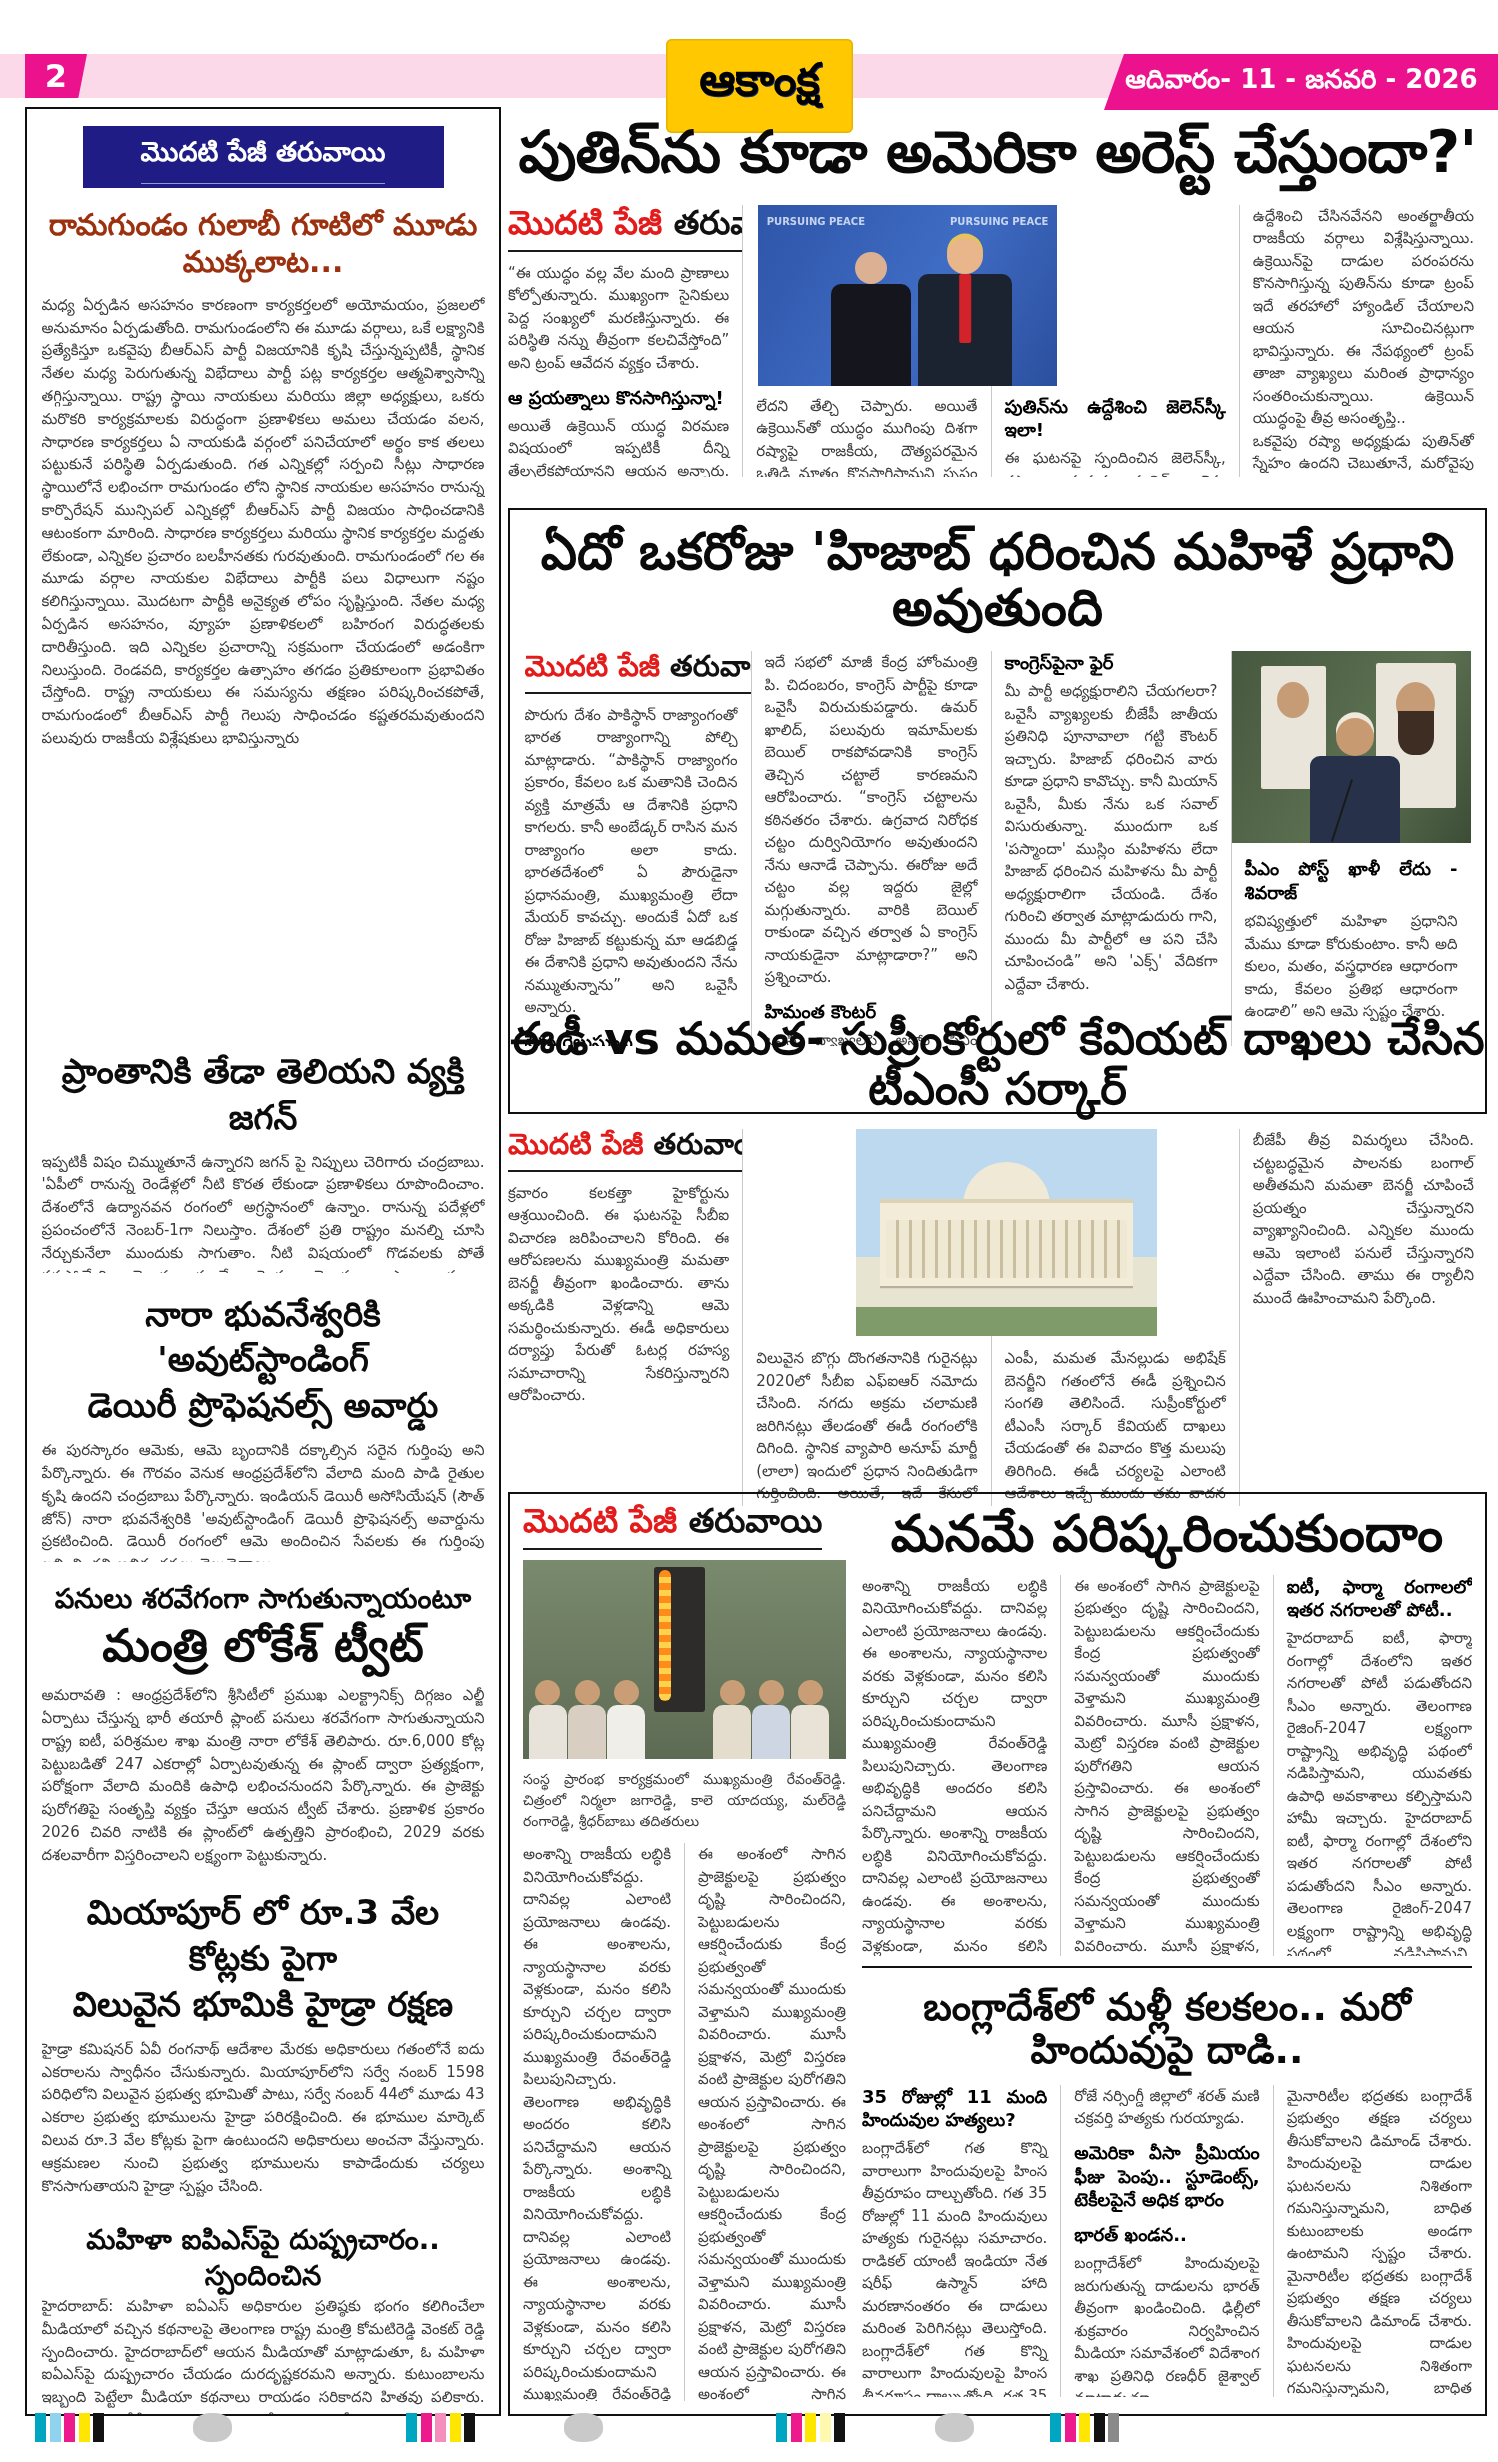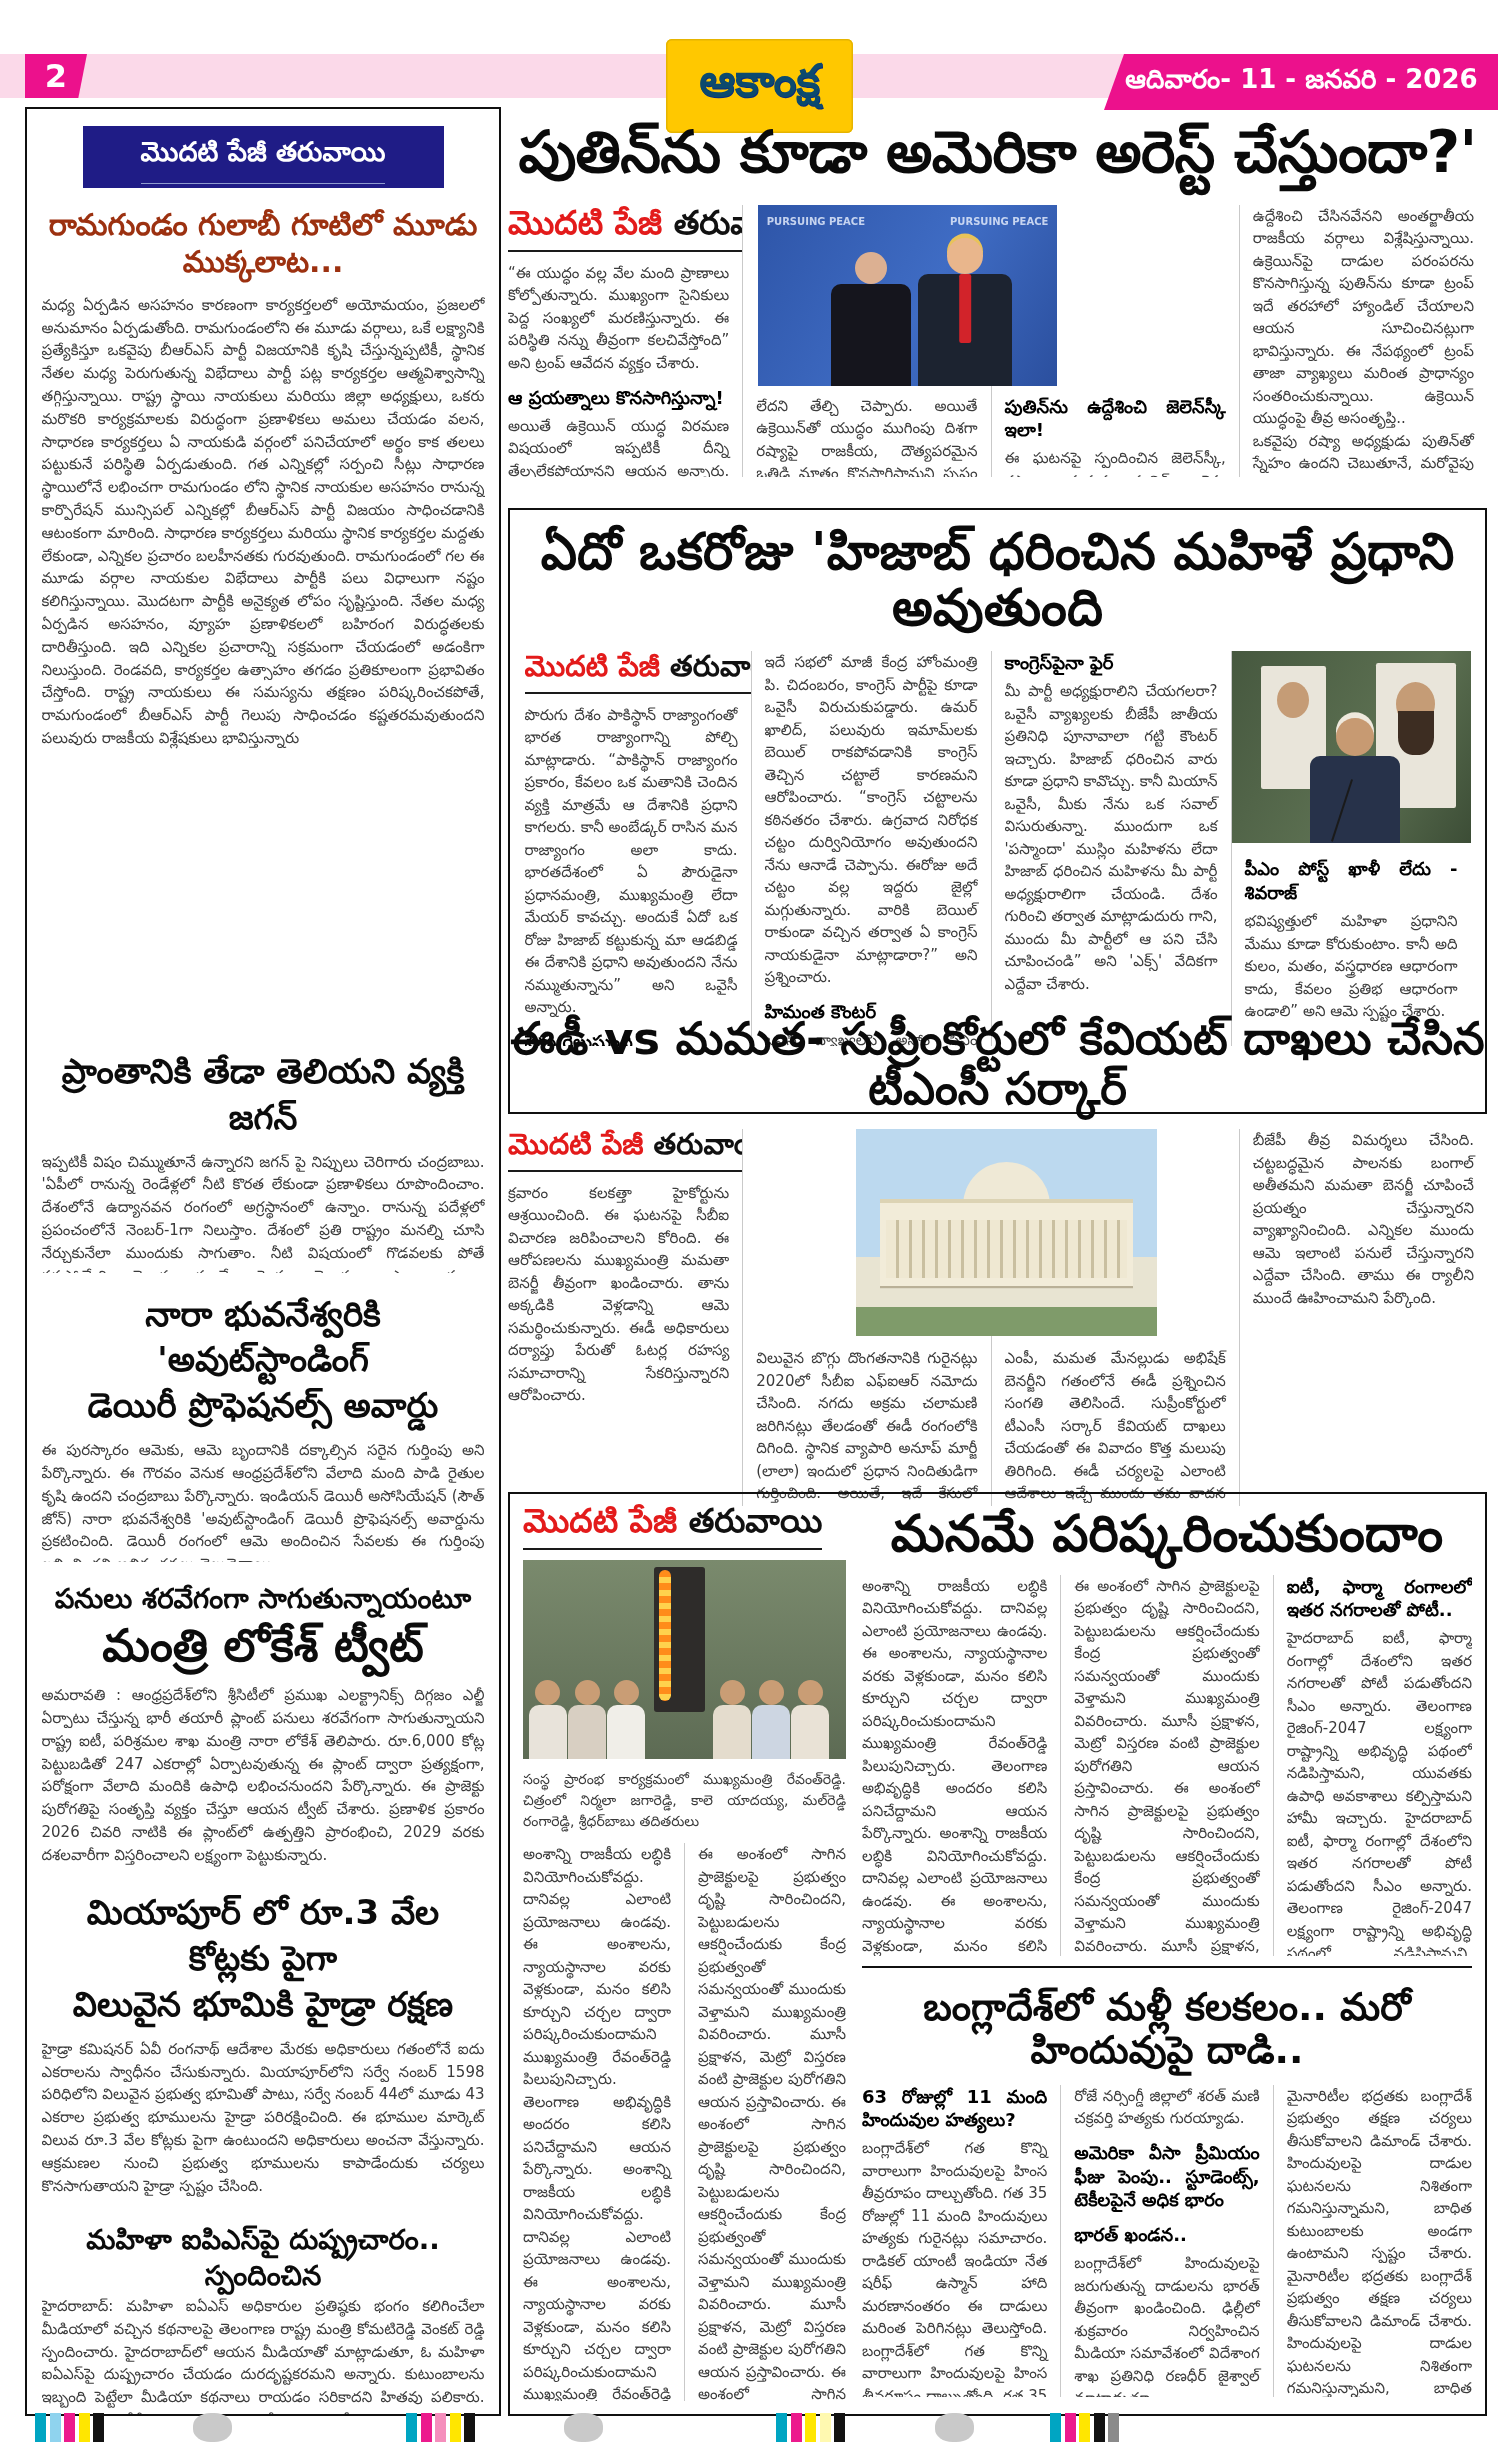--- a/index.html
+++ b/index.html
@@ -9,21 +9,21 @@
   
   .hdr-strip{position:absolute;left:0;top:54px;width:1499px;height:44px;background:#fbd9e9;}
   .pagenum-box{position:absolute;left:25px;top:54px;width:62px;height:44px;background:#ec118c;
     color:#fff;font-size:32px;font-weight:bold;display:flex;align-items:center;justify-content:center;
     clip-path:polygon(0 0,100% 0,86% 100%,0 100%);}
   .date-box{position:absolute;left:1104px;top:54px;width:395px;height:56px;background:#ec118c;
     color:#fff;font-size:26px;font-weight:bold;display:flex;align-items:center;justify-content:center;
     clip-path:polygon(20px 0,100% 0,100% 100%,0 100%);}
   .logo-box{position:absolute;left:666px;top:39px;width:187px;height:94px;background:#ffc800;
     border-radius:5.8px;display:flex;align-items:center;justify-content:center;box-shadow:0 0 0 1.5px #e6b400 inset;}
-  .logo-word{color:#0c4a6e;font-size:45px;font-weight:800;text-shadow:0.7px 0.7px 0 #0a2a80;}
+  .logo-word{color:#000000;font-size:45px;font-weight:800;text-shadow:0.7px 0.7px 0 #0a2a80;font-family:Liberation Mono, monospace;}
 
   
   .leftcol{position:absolute;left:25px;top:107px;width:476px;height:2309px;border:2.9px solid #101010;
     box-sizing:border-box;padding:13px 14.5px;overflow:hidden;background:#fff;}
   .navbox{background:#1f1c86;color:#fff;text-align:center;font-size:27px;font-weight:bold;
     margin:4.4px 41px 17.4px;padding:10px 5.8px 4.4px;}
   .navbox span{display:inline-block;border-bottom:1.5px solid #8f9ccf;padding-bottom:8.7px;}
   .lh-brown{color:#9c3110;font-size:30px;font-weight:bold;text-align:center;line-height:1.25;margin:7.3px 0 13px;}
   .lh-black{font-size:34px;font-weight:800;color:#0c0c0c;text-align:center;line-height:1.35;margin:19px 0 10px;}
   .kicker{font-size:27.6px;font-weight:700;color:#0c0c0c;text-align:center;line-height:1.3;margin:19px 0 1.5px;}
@@ -290,21 +290,21 @@
           <div class="col mainbody">
             <div class="subhead" style="margin-top:0;">ఐటీ, ఫార్మా రంగాలలో ఇతర నగరాలతో పోటీ..</div>
             <div>హైదరాబాద్ ఐటీ, ఫార్మా రంగాల్లో దేశంలోని ఇతర నగరాలతో పోటీ పడుతోందని సీఎం అన్నారు. తెలంగాణ రైజింగ్-2047 లక్ష్యంగా రాష్ట్రాన్ని అభివృద్ధి పథంలో నడిపిస్తామని, యువతకు ఉపాధి అవకాశాలు కల్పిస్తామని హామీ ఇచ్చారు. హైదరాబాద్ ఐటీ, ఫార్మా రంగాల్లో దేశంలోని ఇతర నగరాలతో పోటీ పడుతోందని సీఎం అన్నారు. తెలంగాణ రైజింగ్-2047 లక్ష్యంగా రాష్ట్రాన్ని అభివృద్ధి పథంలో నడిపిస్తామని, యువతకు ఉపాధి అవకాశాలు కల్పిస్తామని హామీ ఇచ్చారు.</div>
           </div>
         </div>
 
         <div style="border-top:2.2px solid #101010;margin-top:10px;padding-top:15px;">
           <div class="hl-sm" style="margin:2.9px 0 11.6px;">బంగ్లాదేశ్‌లో మళ్లీ కలకలం.. మరో హిందువుపై దాడి..</div>
           <div class="cols" style="height:312px;">
             <div class="col mainbody">
-              <div class="subhead" style="margin-top:0;">63 రోజుల్లో 11 మంది హిందువుల హత్యలు?</div>
+              <div class="subhead" style="margin-top:0;">35 రోజుల్లో 11 మంది హిందువుల హత్యలు?</div>
               <div>బంగ్లాదేశ్‌లో గత కొన్ని వారాలుగా హిందువులపై హింస తీవ్రరూపం దాల్చుతోంది. గత 35 రోజుల్లో 11 మంది హిందువులు హత్యకు గురైనట్లు సమాచారం. రాడికల్ యాంటీ ఇండియా నేత షరీఫ్ ఉస్మాన్ హాది మరణానంతరం ఈ దాడులు మరింత పెరిగినట్లు తెలుస్తోంది. బంగ్లాదేశ్‌లో గత కొన్ని వారాలుగా హిందువులపై హింస తీవ్రరూపం దాల్చుతోంది. గత 35 రోజుల్లో 11 మంది హిందువులు హత్యకు గురైనట్లు సమాచారం. రాడికల్ యాంటీ ఇండియా నేత షరీఫ్ ఉస్మాన్ హాది మరణానంతరం ఈ దాడులు మరింత పెరిగినట్లు తెలుస్తోంది.</div>
             </div>
             <div class="col mainbody">
               <div>రోజే నర్సింగ్డీ జిల్లాలో శరత్ మణి చక్రవర్తి హత్యకు గురయ్యాడు.</div>
               <div class="subhead">అమెరికా వీసా ప్రీమియం ఫీజు పెంపు.. స్టూడెంట్స్, టెకీలపైనే అధిక భారం</div>
               <div class="subhead">భారత్ ఖండన..</div>
               <div>బంగ్లాదేశ్‌లో హిందువులపై జరుగుతున్న దాడులను భారత్ తీవ్రంగా ఖండించింది. ఢిల్లీలో శుక్రవారం నిర్వహించిన మీడియా సమావేశంలో విదేశాంగ శాఖ ప్రతినిధి రణధీర్ జైశ్వాల్ మాట్లాడుతూ,</div>
             </div>
             <div class="col mainbody">మైనారిటీల భద్రతకు బంగ్లాదేశ్ ప్రభుత్వం తక్షణ చర్యలు తీసుకోవాలని డిమాండ్ చేశారు. హిందువులపై దాడుల ఘటనలను నిశితంగా గమనిస్తున్నామని, బాధిత కుటుంబాలకు అండగా ఉంటామని స్పష్టం చేశారు. మైనారిటీల భద్రతకు బంగ్లాదేశ్ ప్రభుత్వం తక్షణ చర్యలు తీసుకోవాలని డిమాండ్ చేశారు. హిందువులపై దాడుల ఘటనలను నిశితంగా గమనిస్తున్నామని, బాధిత కుటుంబాలకు అండగా ఉంటామని స్పష్టం చేశారు.</div>
           </div>

